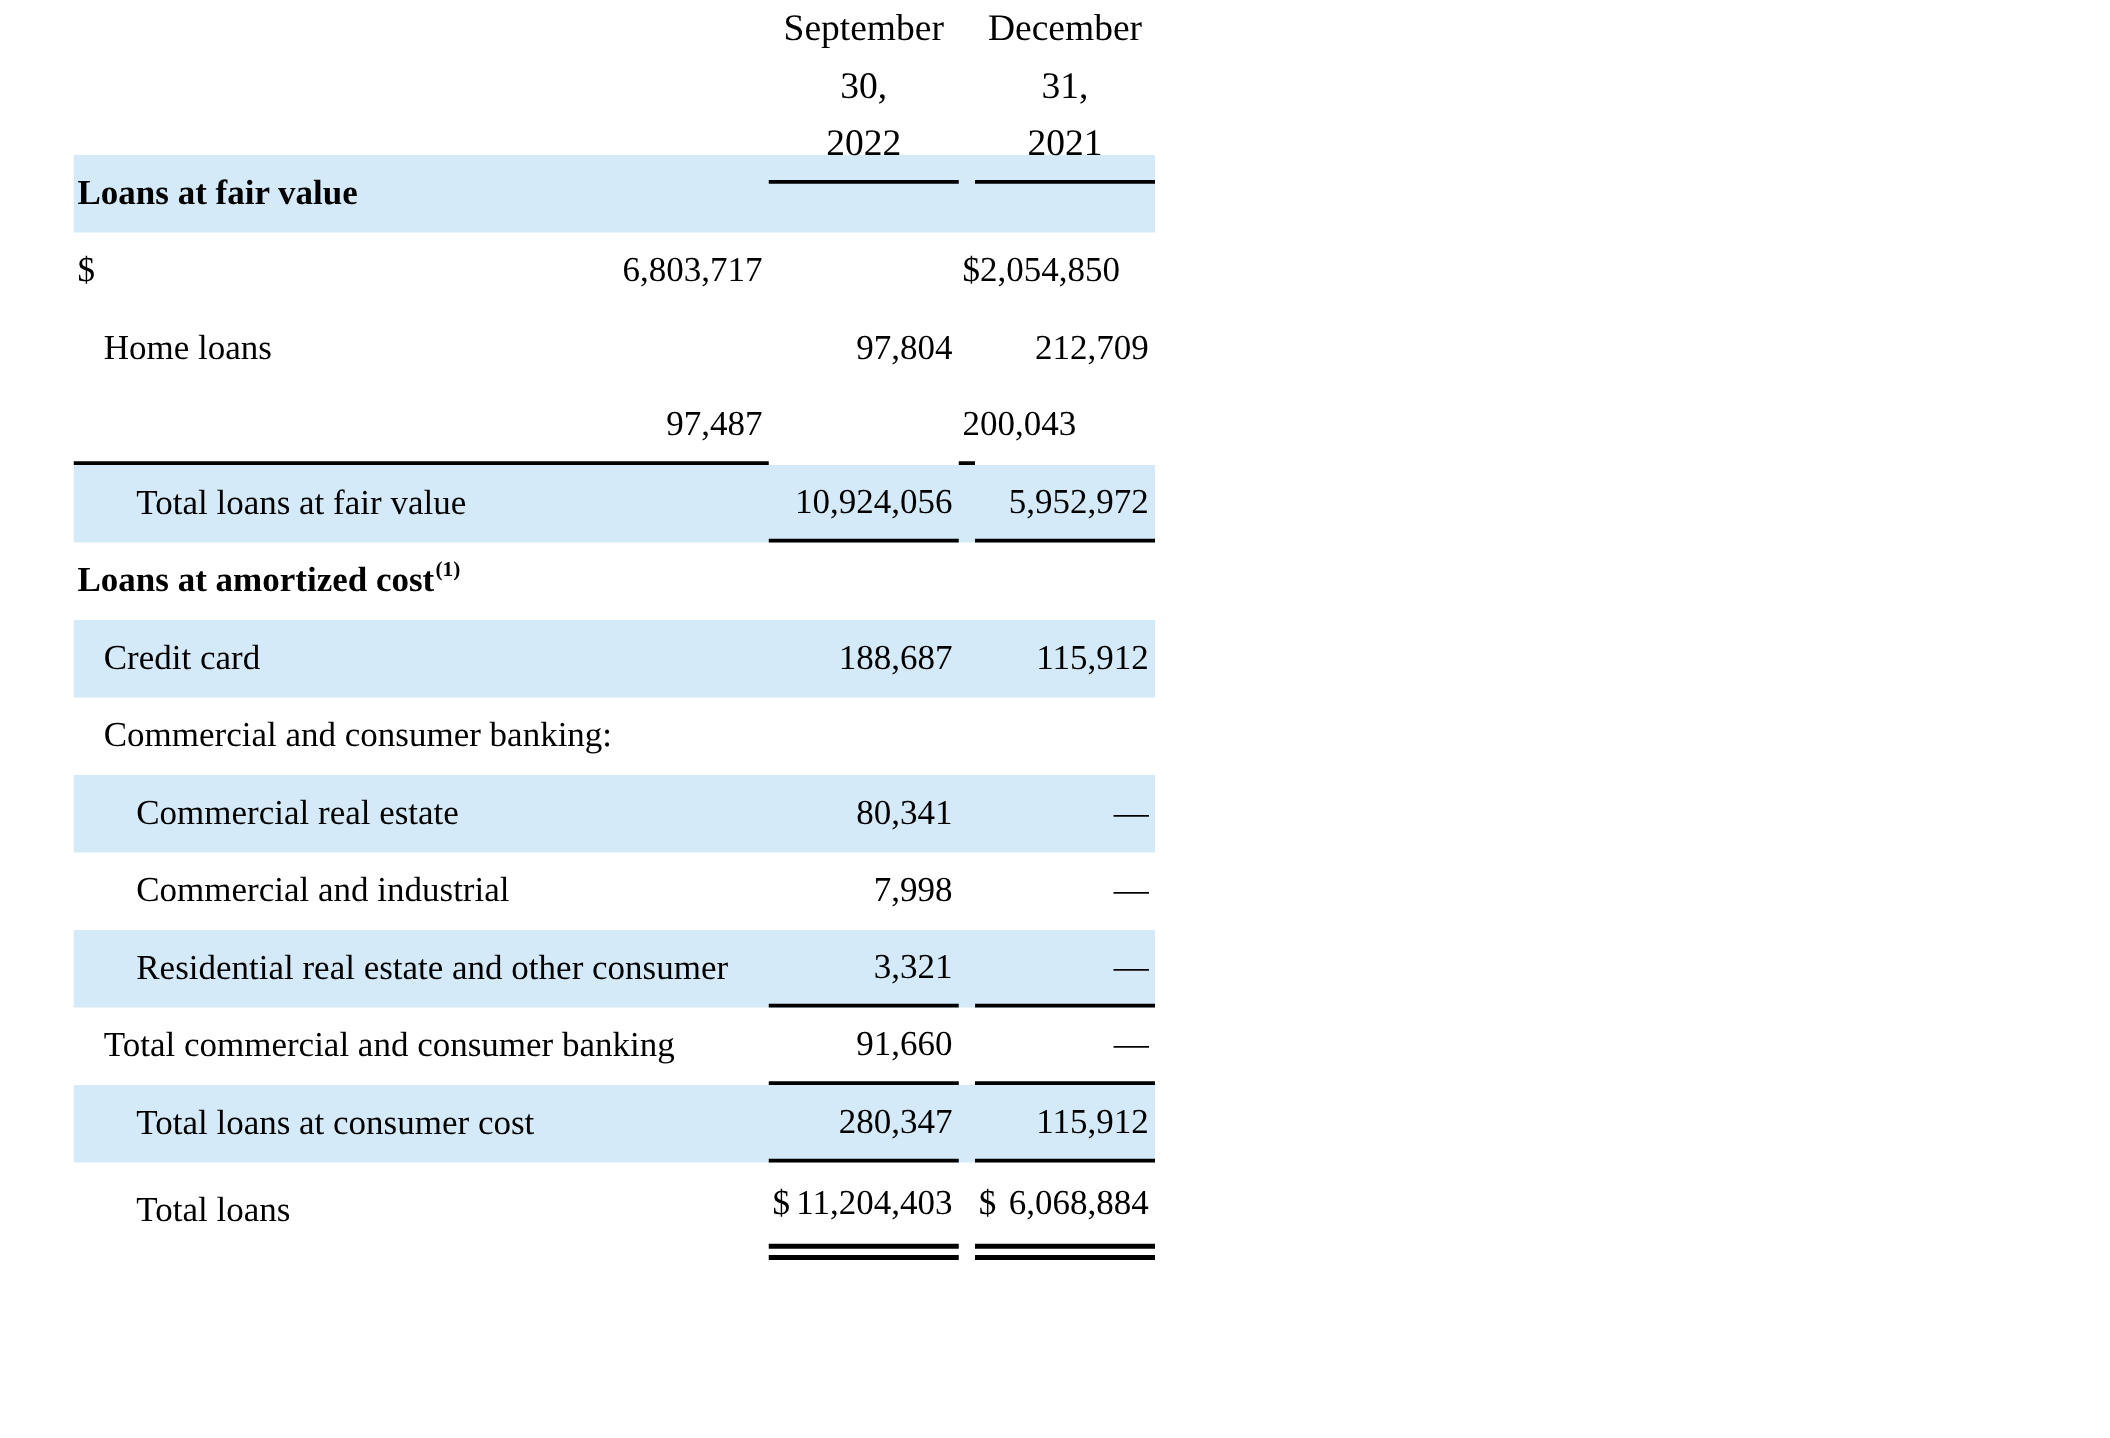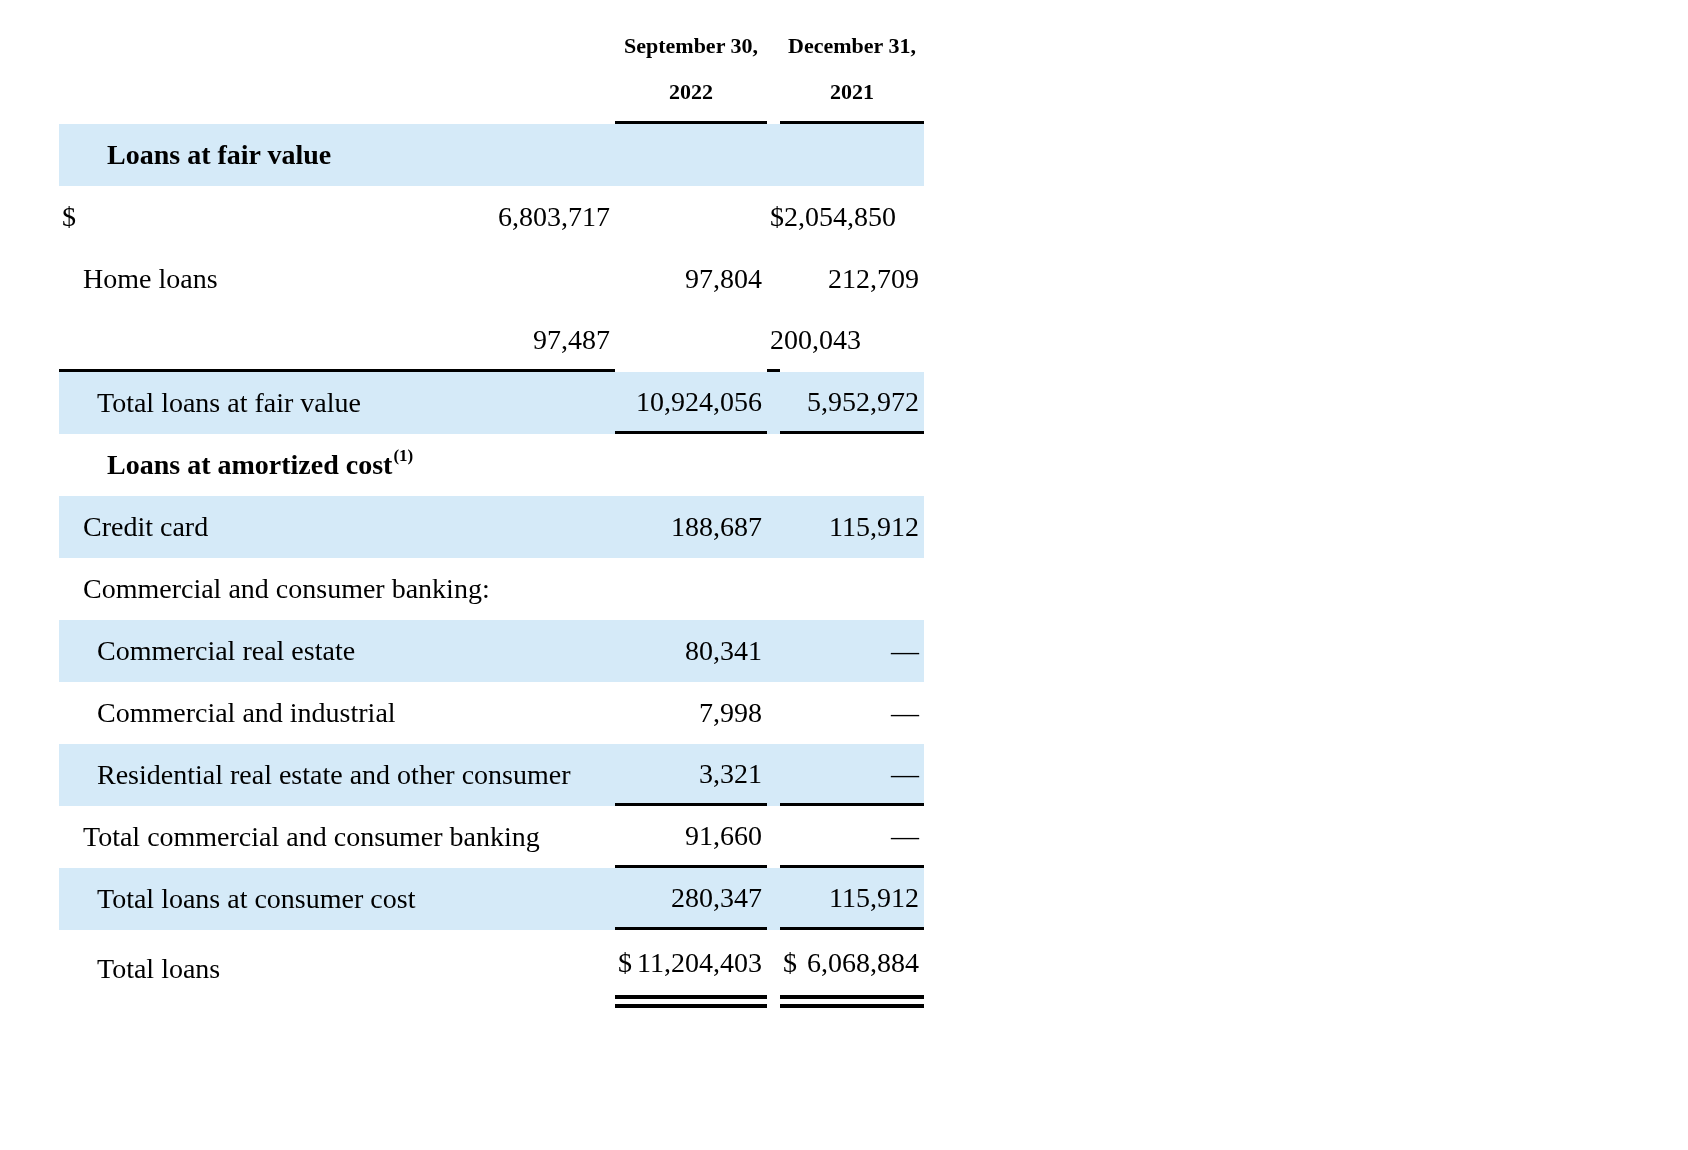--- a/index.html
+++ b/index.html
@@ -3,34 +3,34 @@
 <meta charset="utf-8">
 <style>
   html,body{margin:0;padding:0;background:#ffffff;}
   body{width:1688px;height:1150px;position:relative;overflow:hidden;
        font-family:"Liberation Serif","DejaVu Serif",serif;color:#000;}
 
   .fin-table{position:absolute;left:59px;top:0;width:865px;font-size:28px;}
 
   .thead,.row{display:grid;grid-template-columns:556px 152px 13px 144px;}
 
-  .thead{height:124px;font-weight:bold;font-size:22px;}
+  .thead{height:124px;font-weight:normal;font-size:30px;}
   .thead .cell{box-sizing:border-box;}
   .thead .colhead{display:flex;flex-direction:column;justify-content:flex-end;
                   align-items:center;border-bottom:3px solid #000;
                   padding-bottom:6px;line-height:46px;text-align:center;}
 
   .row{height:62px;}
   .row.last{height:78px;}
   .cell{display:flex;align-items:center;box-sizing:border-box;min-width:0;}
   .shaded{background:var(--shade,#d5eaf8);}
 
-  .label.section{font-weight:bold;padding-left:16px;margin-left:32px;}
+  .label.section{font-weight:bold;padding-left:3px;}
   .label.item{padding-left:24px;}
-  .label.sub{padding-left:38px;text-align:center;}
+  .label.sub{padding-left:50px;text-align:center;}
   .label sup{font-size:17px;font-weight:bold;transform:translateY(-9px);margin-left:1px;}
 
   .num{justify-content:space-between;padding:0 5px 0 3px;}
   .num .val{margin-left:auto;white-space:nowrap;}
   .num .cur{white-space:nowrap;}
 
   .b1 .num{border-bottom:3px solid #000;}
   .b2 .num{border-bottom:13px double #000;}
 </style>
 </head>

